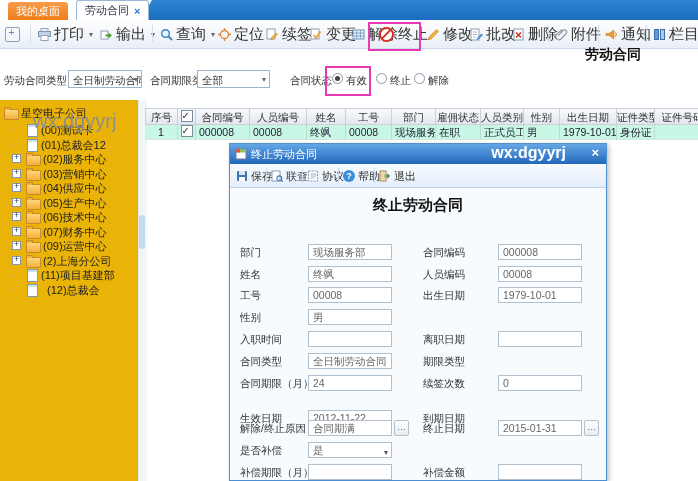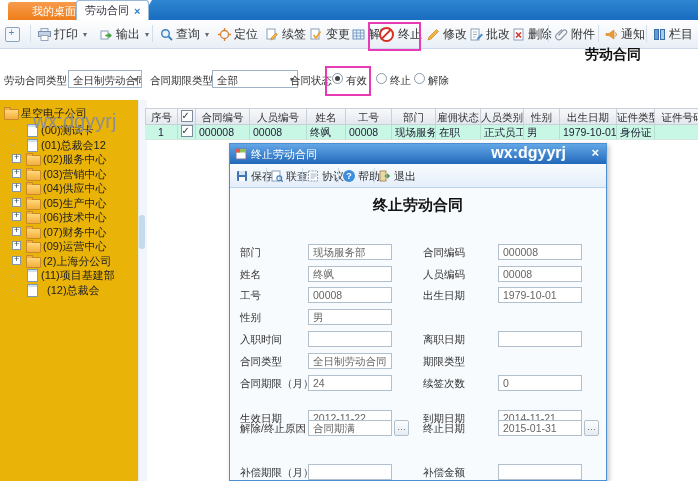--- a/index.html
+++ b/index.html
@@ -2,32 +2,32 @@
 <html><head>
 <meta charset="utf-8">
 <style>
   html,body{margin:0;padding:0;width:698px;height:481px;overflow:hidden;
     font-family:"Liberation Sans","DejaVu Sans",sans-serif;background:#fff;font-size:11px;color:#333}
   
   .tabbar{position:absolute;left:0;top:0;width:698px;height:20px;background:#fff}
   .bluefill{position:absolute;left:140px;top:0;right:0;height:20px;
     background:linear-gradient(#2e86d2,#1a6cbe);
     clip-path:polygon(12px 0,100% 0,100% 100%,0 100%)}
-  .tab-orange{position:absolute;left:8px;top:2px;height:18px;padding:0 24px;
+  .tab-orange{position:absolute;left:8px;top:2px;height:18px;padding:0 8px;
     background:linear-gradient(#f89b4b,#ef7d1a);color:#fff;display:flex;align-items:center;
     border-radius:3px 3px 0 0;font-size:11px}
   .tab-active{position:absolute;left:76px;top:0;height:19px;padding:0 8px;background:#fff;
     border:1px solid #9ab8d8;border-bottom:none;border-radius:3px 3px 0 0;
     display:flex;align-items:center;gap:5px;font-size:11px;color:#334;z-index:2}
   .tab-close{color:#2a7fd0;font-weight:bold}
   
   .toolbar{position:absolute;left:0;top:20px;width:698px;height:28px;
     background:linear-gradient(#fefefe,#e9eff7);border-bottom:1px solid #ccd9e8}
   .tbtn{position:absolute;top:4px;height:20px;display:flex;align-items:center;gap:3px;
-    color:#333;font-size:12px;white-space:nowrap;cursor:default}
+    color:#333;font-size:15px;white-space:nowrap;cursor:default}
   .tbtn svg{display:block}
   .drop::after{content:'▾';font-size:8px;color:#667;margin-left:2px}
   .sep{position:absolute;top:5px;width:1px;height:17px;background:#d3dde8}
   .newbox{width:13px;height:13px;border:1px solid #8aa4c0;border-radius:2px;position:relative;background:#f4f8fc}
   .newbox::after{content:'+';position:absolute;left:2.5px;top:-1px;font-size:10px;color:#5a87b8}
   .ban{width:11px;height:11px;border:2px solid #d62f23;border-radius:50%;position:relative;background:#fff}
   .ban::after{content:'';position:absolute;left:-1px;top:4.5px;width:13px;height:2px;background:#d62f23;transform:rotate(-45deg)}
   
   .ann{position:absolute;border:2px solid #e83ab5;z-index:60;pointer-events:none}
   
@@ -221,21 +221,21 @@
 <div class="ann" style="left:368px;top:22px;width:49px;height:25px"></div>
 <div class="ann" style="left:325px;top:66px;width:42px;height:26px"></div>
 
 <div class="pagetitle">劳动合同</div>
 
 <span class="flabel" style="left:4px">劳动合同类型</span>
 <div class="fselect" style="left:68px;width:74px">
   <span>全日制劳动合同</span>
 </div>
 <span class="flabel" style="left:150px">合同期限类型</span>
-<div class="fselect" style="left:212px;width:86px">
+<div class="fselect" style="left:197px;width:73px">
   <span>全部</span>
 </div>
 <span class="flabel" style="left:290px">合同状态</span>
 
 <span class="radio sel" style="left:332px"></span>
 <span class="rlabel" style="left:346px">有效</span>
 <span class="radio" style="left:376px"></span>
 <span class="rlabel" style="left:390px">终止</span>
 <span class="radio" style="left:414px"></span>
 <span class="rlabel" style="left:428px">解除</span>
@@ -434,29 +434,32 @@
   <div class="frow" style="top:231px">
     <span class="fl1">合同期限（月）</span>
     <div class="finput fi1">24</div>
     <span class="fl2">续签次数</span>
     <div class="finput fi2">0</div>
   </div>
   <div class="frow" style="top:266px">
     <span class="fl1">生效日期</span>
     <div class="finput fi1">2012-11-22</div>
     <span class="fl2">到期日期</span>
-    <div class="finput fi2">2014-11-21</div>
   </div>
   <div class="frow" style="top:276px">
     <span class="fl1">解除/终止原因</span>
     <div class="finput fi1">合同期满</div>
     <span class="browse b1"></span>
     <span class="fl2">终止日期</span>
     <div class="finput fi2">2015-01-31</div>
     <span class="browse b2"></span>
   </div>
+  <div class="frow" style="top:298px">
+    <span class="fl1">是否补偿</span>
+    <div class="finput fi1 fsel">是</div>
+  </div>
   <div class="frow" style="top:320px">
     <span class="fl1">补偿期限（月）</span>
     <div class="finput fi1"></div>
     <span class="fl2">补偿金额</span>
     <div class="finput fi2"></div>
   </div>
 </div>
 
 </body></html>

